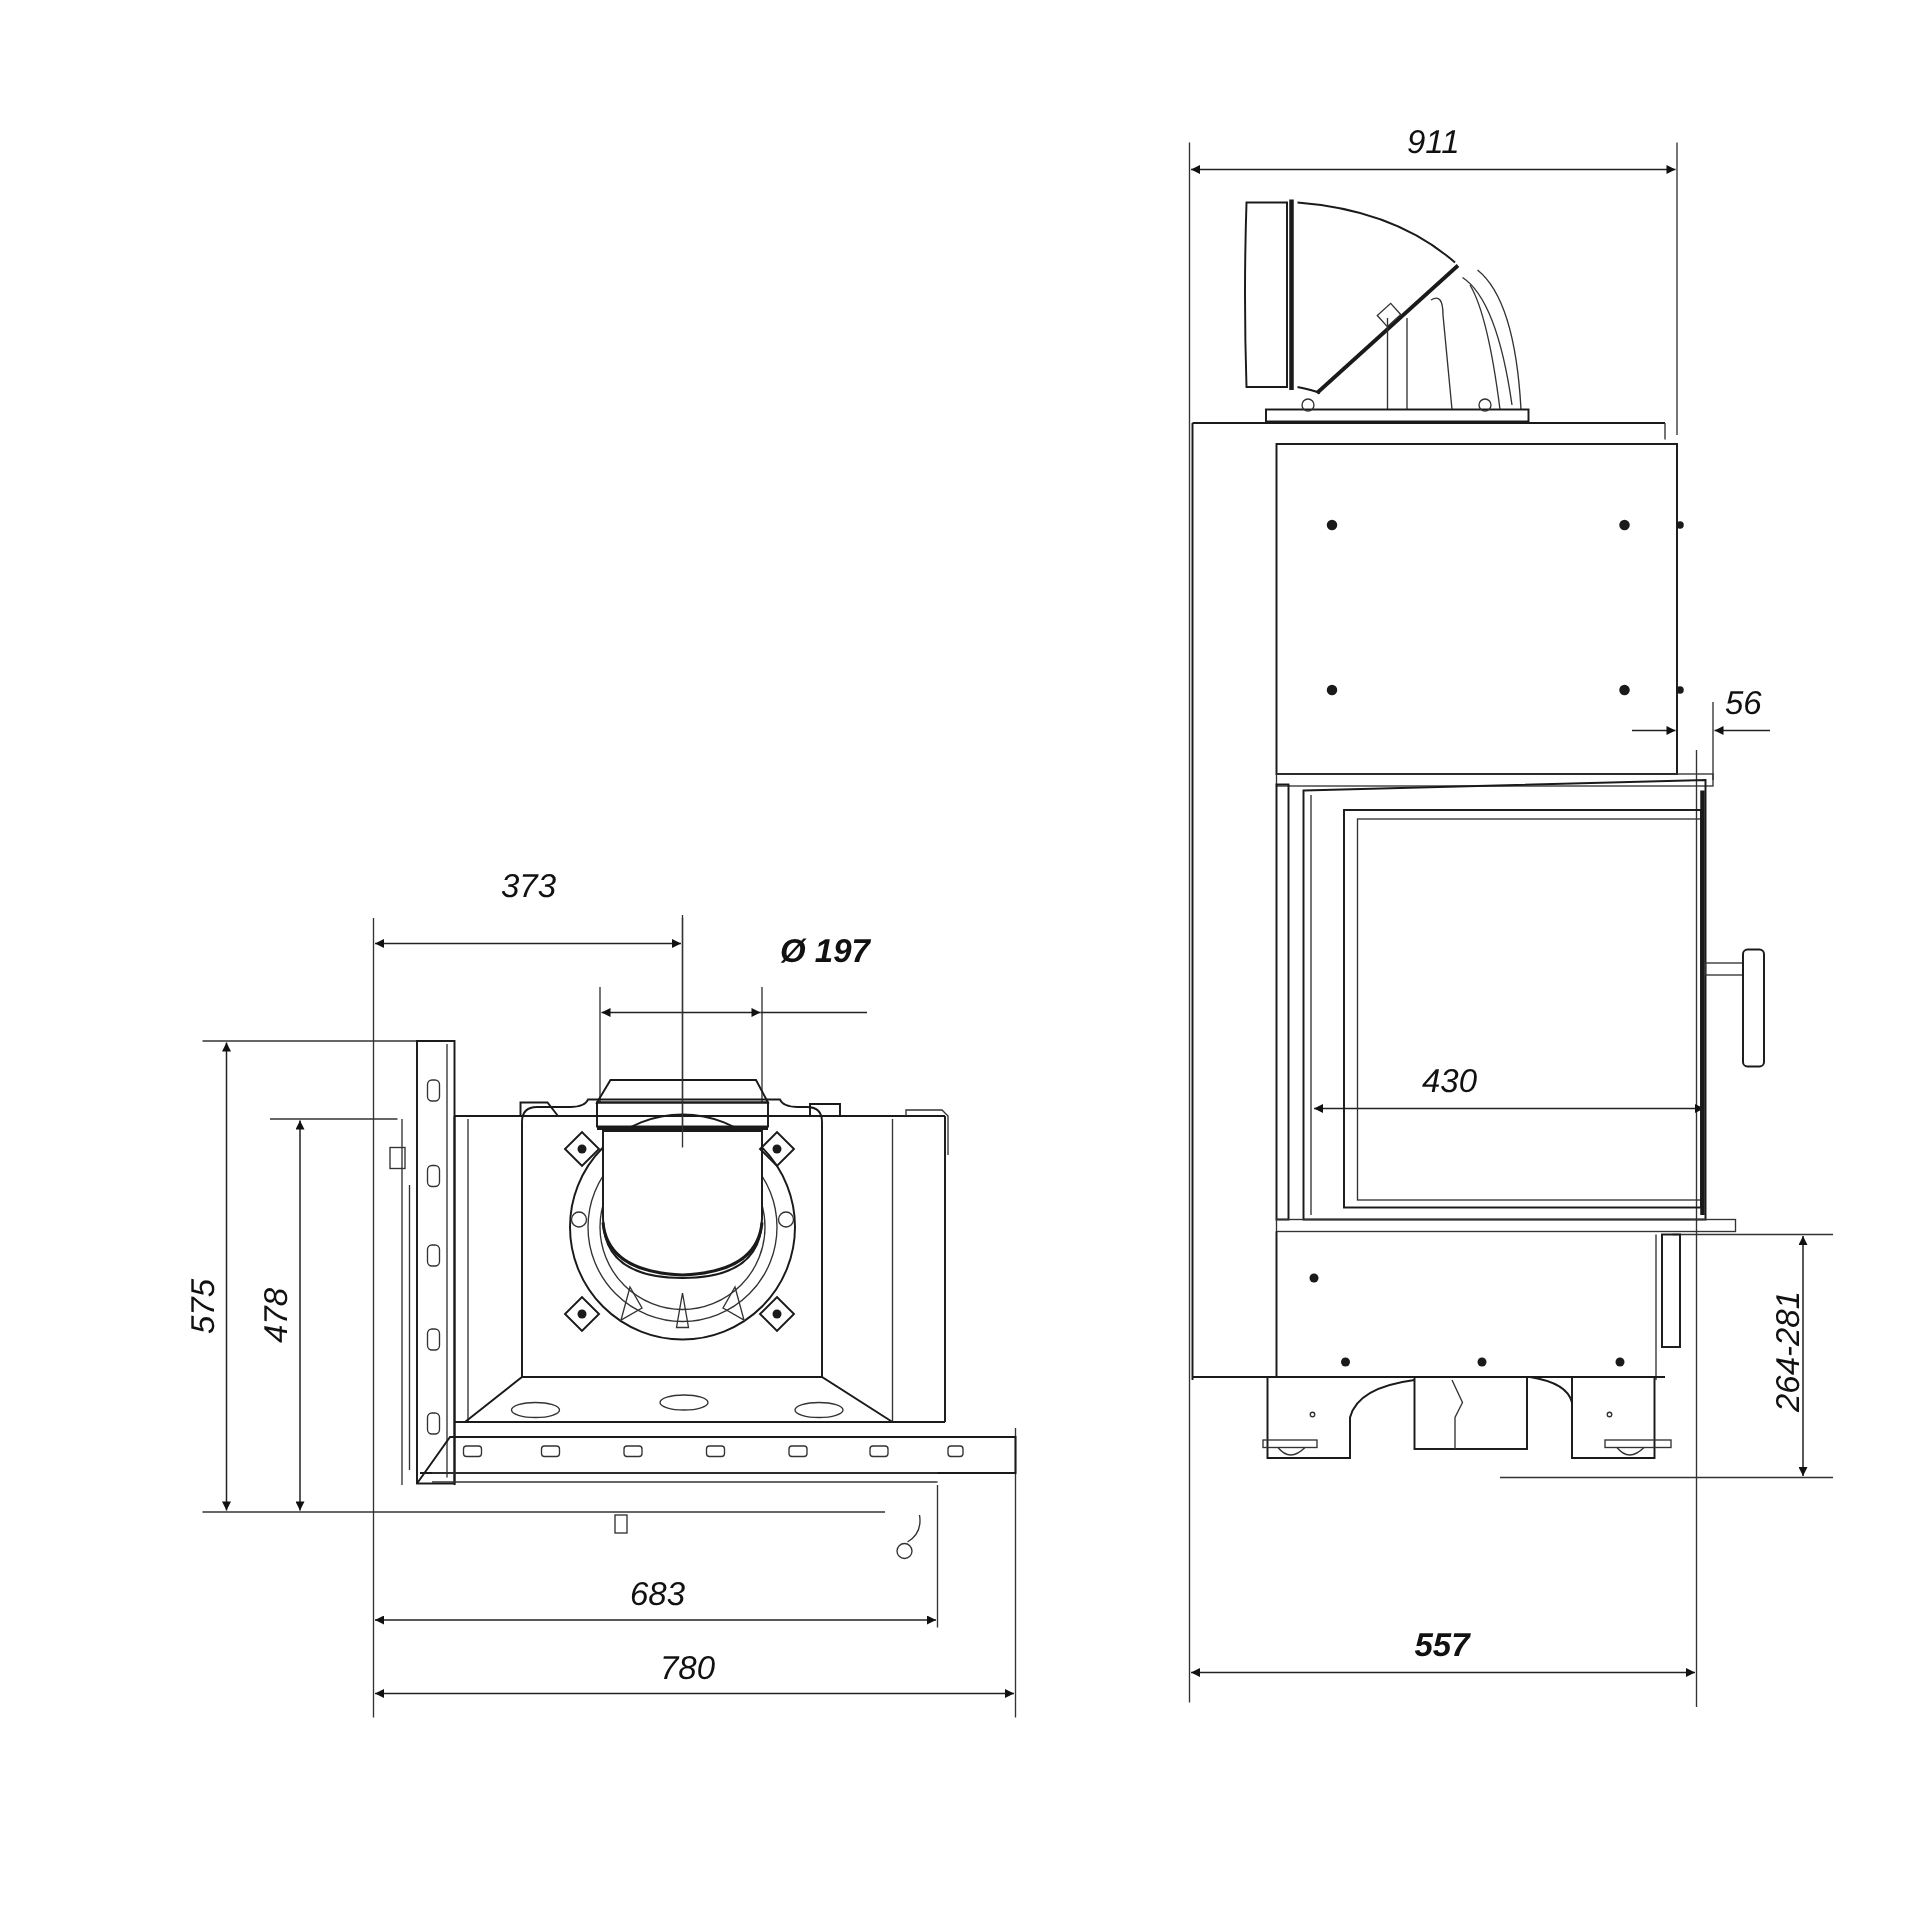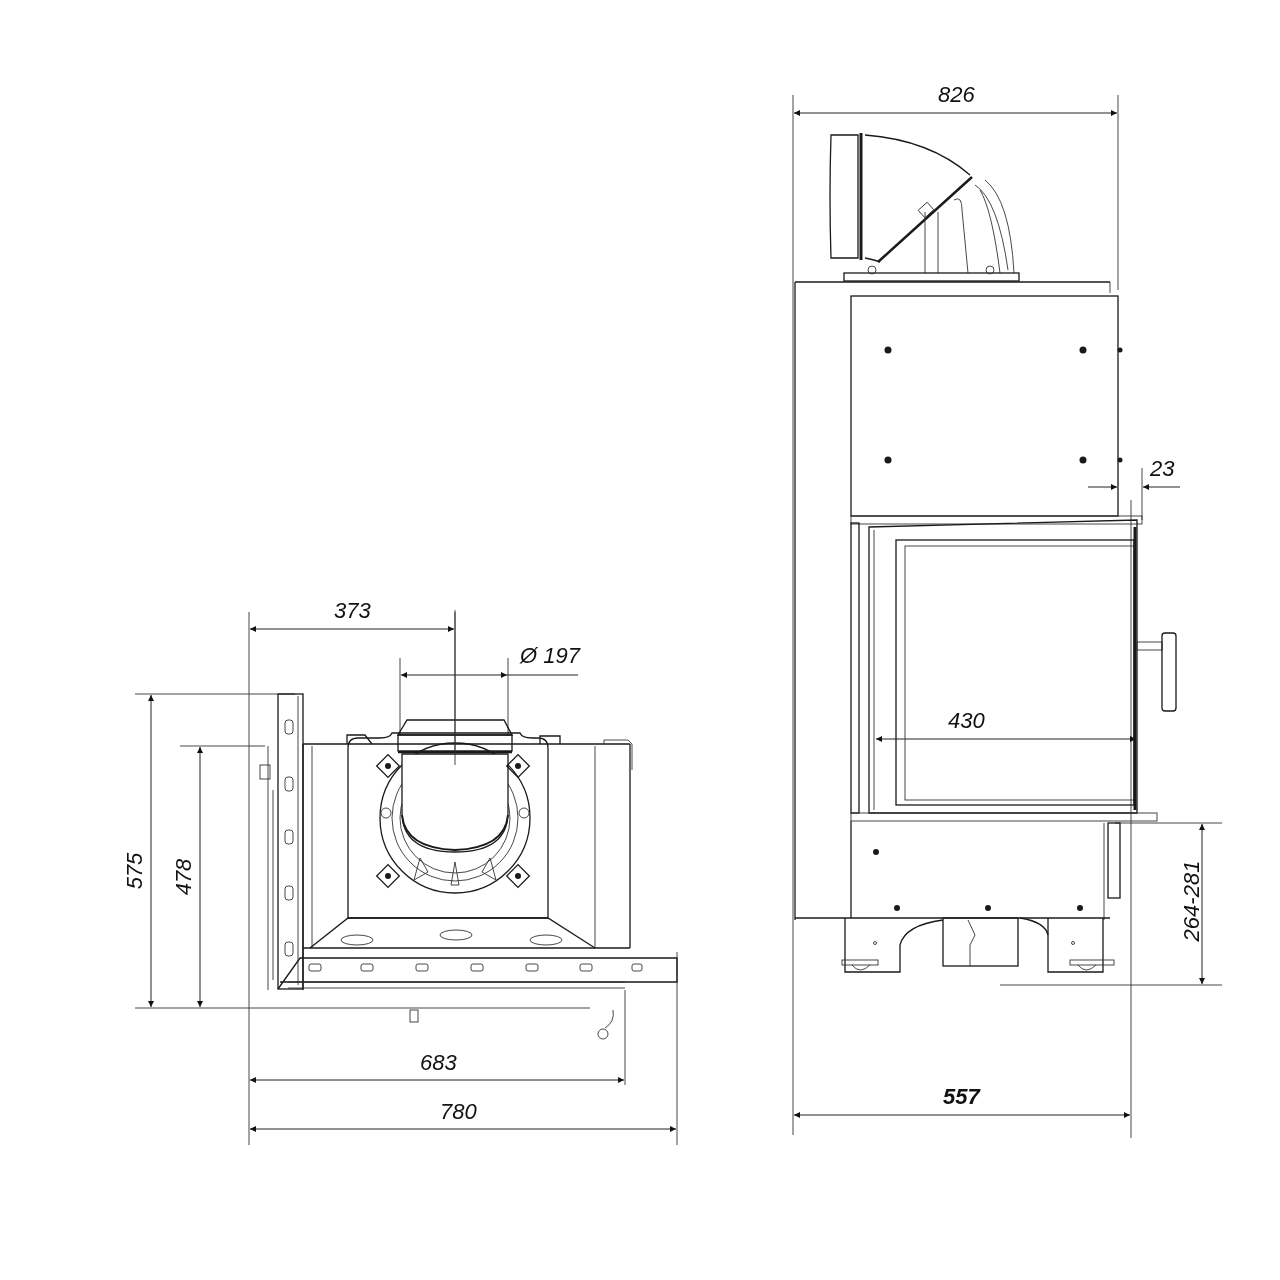--- a/index.html
+++ b/index.html
@@ -191,26 +191,26 @@
     <path class="thin" d="M968,920 L975,935 L970,945 L970,966"></path>
     <rect class="thin" x="842" y="960" width="36" height="5"></rect>
     <rect class="thin" x="1070" y="960" width="44" height="5"></rect>
     <path class="thin" d="M852,965 Q860,975 870,965"></path>
     <path class="thin" d="M1078,965 Q1086,975 1096,965"></path>
     <circle class="thin" cx="875" cy="943" r="1.5"></circle>
     <circle class="thin" cx="1073" cy="943" r="1.5"></circle>
   </g>
 </svg>
 
-<div class="lbl" style="left:334px; top:600px;text-align:center;">373</div>
-<div class="lbl" style="left:520px; top:645px;">Ø 197</div>
+<div class="lbl" style="left:334px; top:580px;text-align:center;">373</div>
+<div class="lbl" style="left:520px; top:623px;font-weight:bold;">Ø 197</div>
 <div class="lbl vlbl" style="left:117px; top:860px;">575</div>
 <div class="lbl vlbl" style="left:166px; top:866px;">478</div>
 <div class="lbl" style="left:420px; top:1052px;">683</div>
 <div class="lbl" style="left:420px; top:1101px;margin-left:20px;">780</div>
 
-<div class="lbl" style="left:938px; top:84px;">826</div>
-<div class="lbl" style="left:1150px; top:458px;">23</div>
+<div class="lbl" style="left:938px; top:84px;">911</div>
+<div class="lbl" style="left:1150px; top:458px;">56</div>
 <div class="lbl" style="left:948px; top:710px;">430</div>
 <div class="lbl vlbl" style="left:1152px; top:890px;">264-281</div>
 <div class="lbl" style="left:943px; top:1086px;font-weight:bold;">557</div>
 
 </div>
 
 </body></html>

